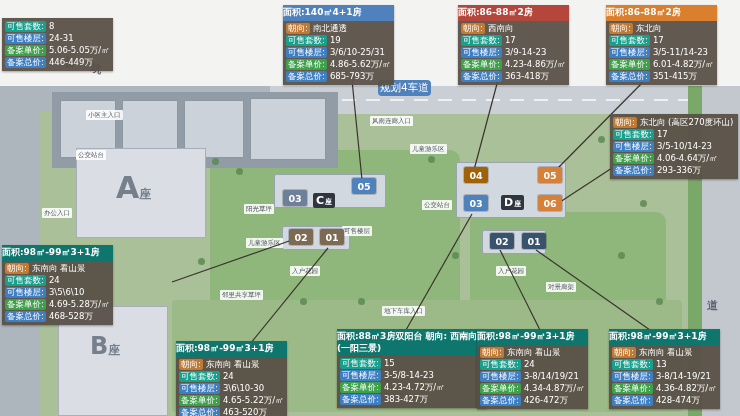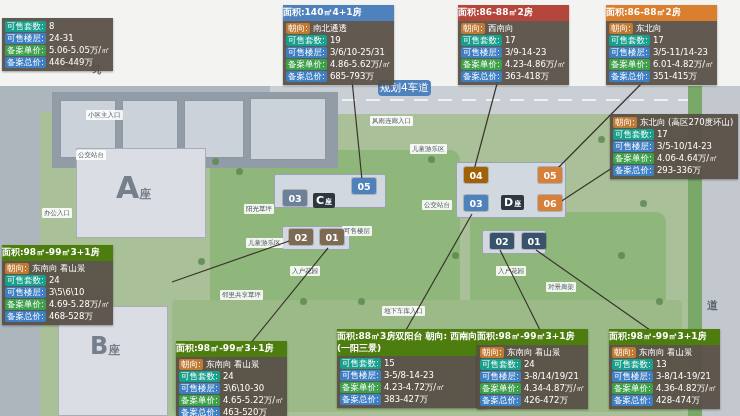--- a/index.html
+++ b/index.html
@@ -45,21 +45,21 @@
   .road-banner { position:absolute; left:378px; top:80px; z-index:7; background:#4f81bd; color:#fff;
                  font-size:10.5px; font-weight:400; padding:1px 2px; border-radius:4px; }
 
   
   .leads { position:absolute; left:0; top:0; width:740px; height:416px; z-index:5; pointer-events:none; }
 
   
   .callout { position:absolute; z-index:10; background:rgba(88,80,70,.94); color:#fff;
              padding:2px 3px 3px; font-size:9px; line-height:1.3; box-shadow:0 1px 2px rgba(0,0,0,.35); }
   .co-header { margin:-2px -3px 2px; padding:2px 0; font-weight:700; font-size:9px; white-space:nowrap; color:#fff; }
-  .hd-brown{background:#4d7c0f}.hd-blue{background:#4f81bd}.hd-red{background:#b5463c}.hd-orange{background:#d97f2e}
+  .hd-brown{background:#0f766e}.hd-blue{background:#4f81bd}.hd-red{background:#b5463c}.hd-orange{background:#d97f2e}
   .co-row { display:flex; align-items:flex-start; margin-top:1px; white-space:nowrap; }
   .chip { flex:0 0 auto; padding:0 2px; margin-right:3px; border-radius:2px; font-size:8.5px; line-height:11px; color:#fff; }
   .ch-or{background:#c07a33}.ch-un{background:#18a08c}.ch-fl{background:#3e7fc4}
   .ch-up{background:#3da04a}.ch-tp{background:#3e7fc4}
   .val { font-size:8.5px; line-height:11px; }
   .c1{left:2px;top:18px} .c2{left:283px;top:5px} .c3{left:458px;top:5px} .c4{left:606px;top:5px}
   .c5{left:610px;top:114px;width:128px} .c5 .co-row{white-space:normal}
   .c6{left:2px;top:245px} .c7{left:176px;top:341px}
   .c8{left:337px;top:329px} .c8 .co-header{white-space:normal;width:150px}
   .c9{left:477px;top:329px} .c10{left:609px;top:329px}

